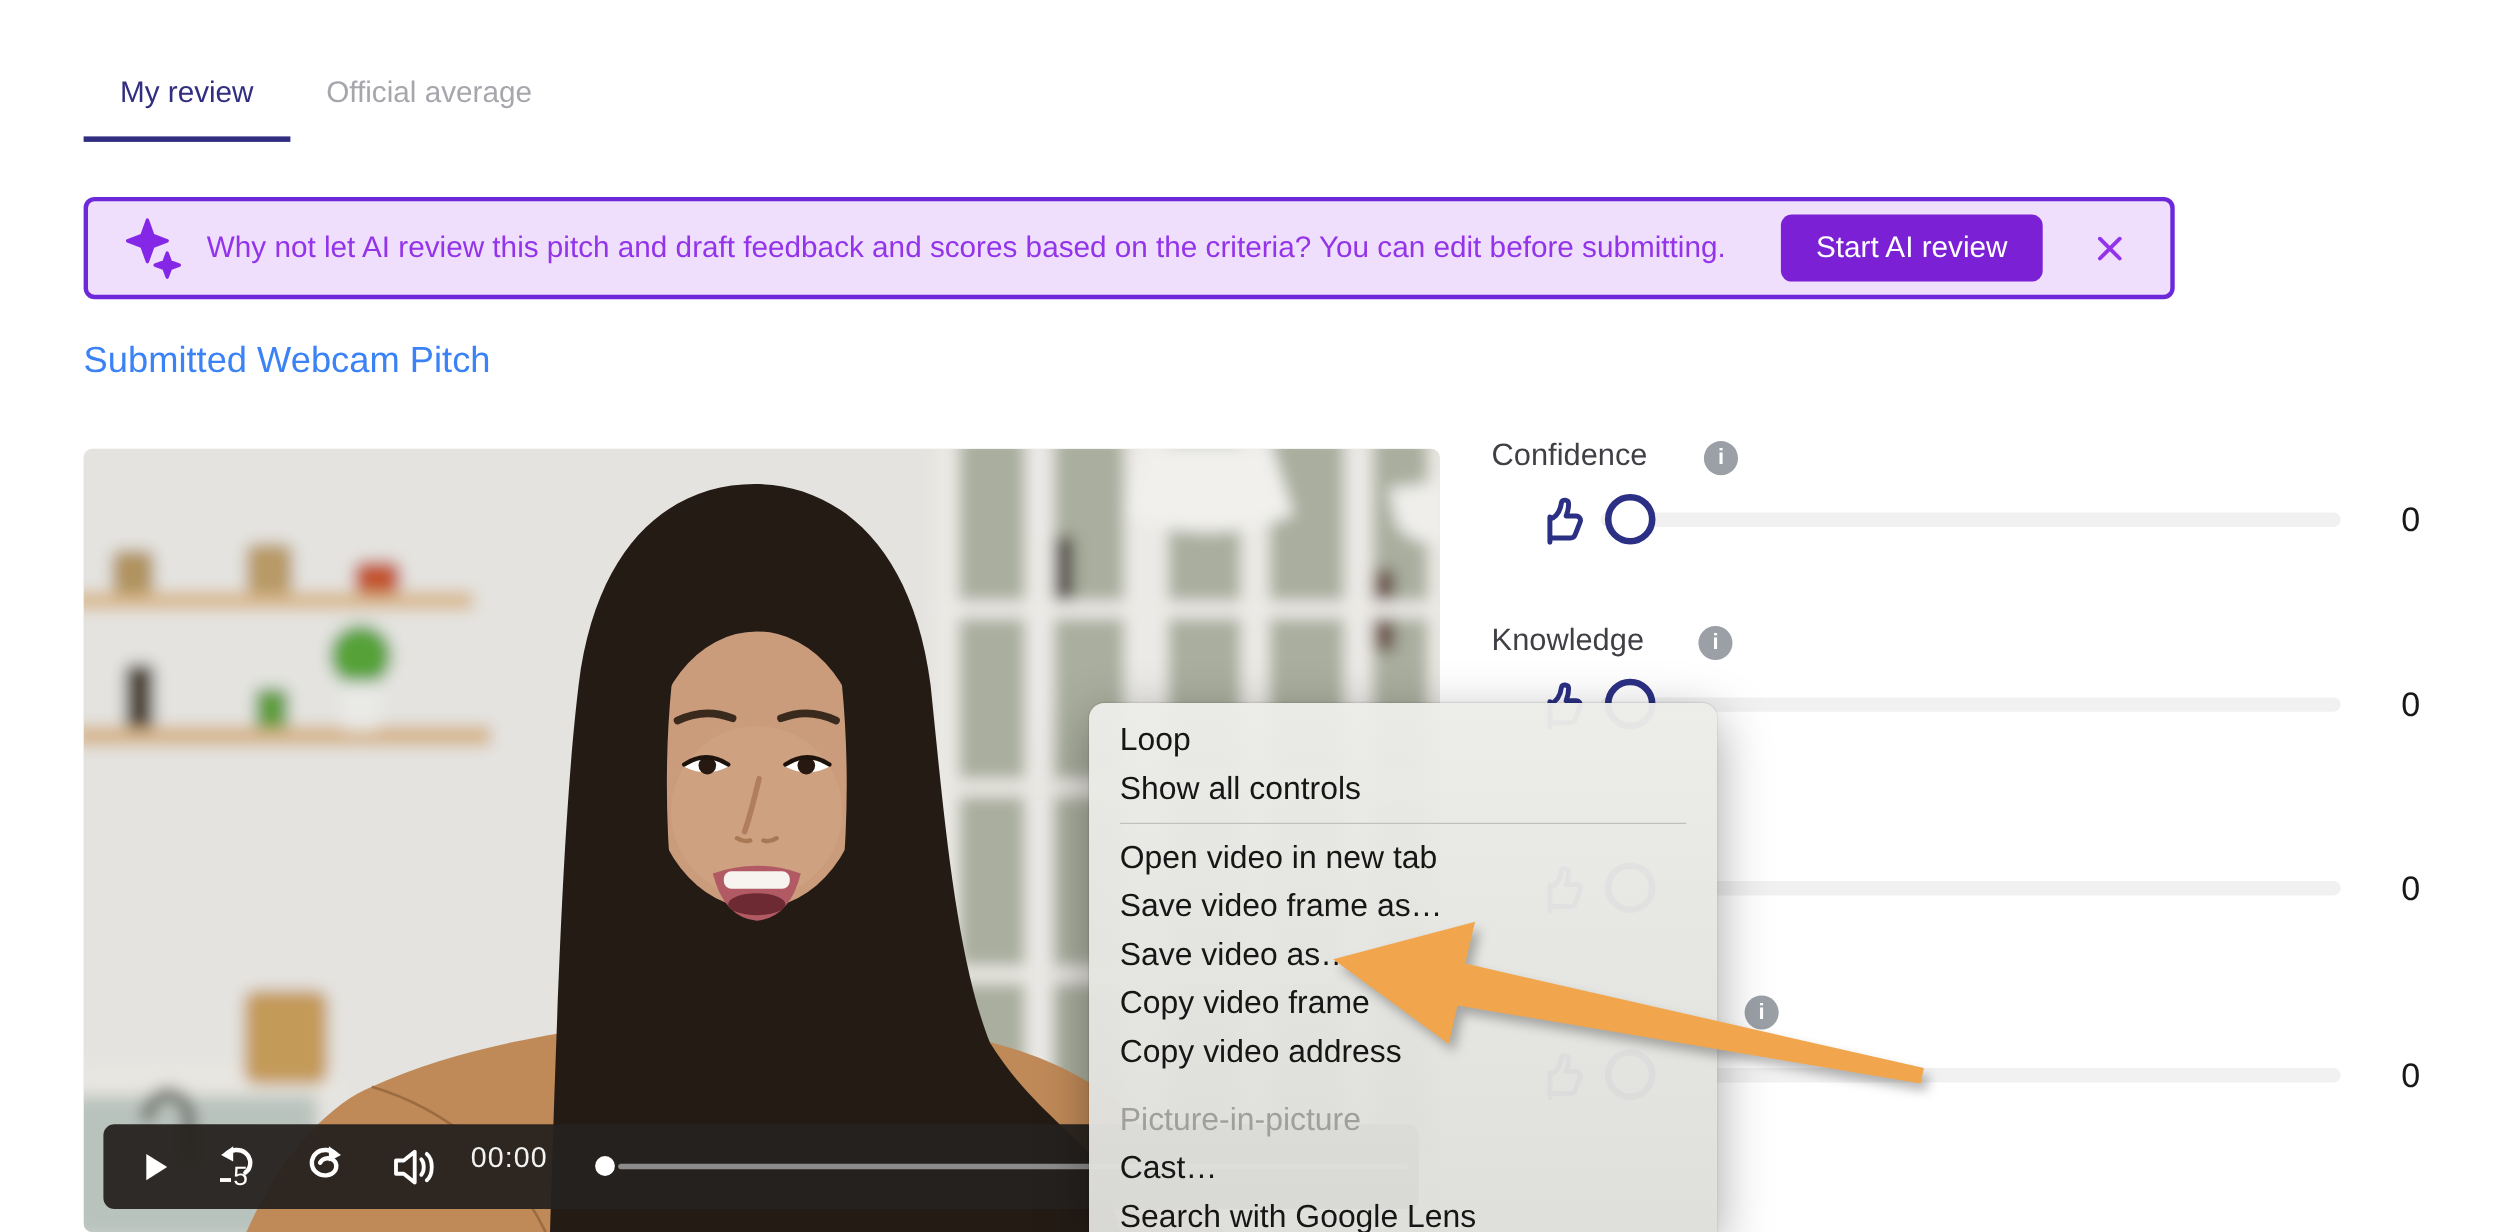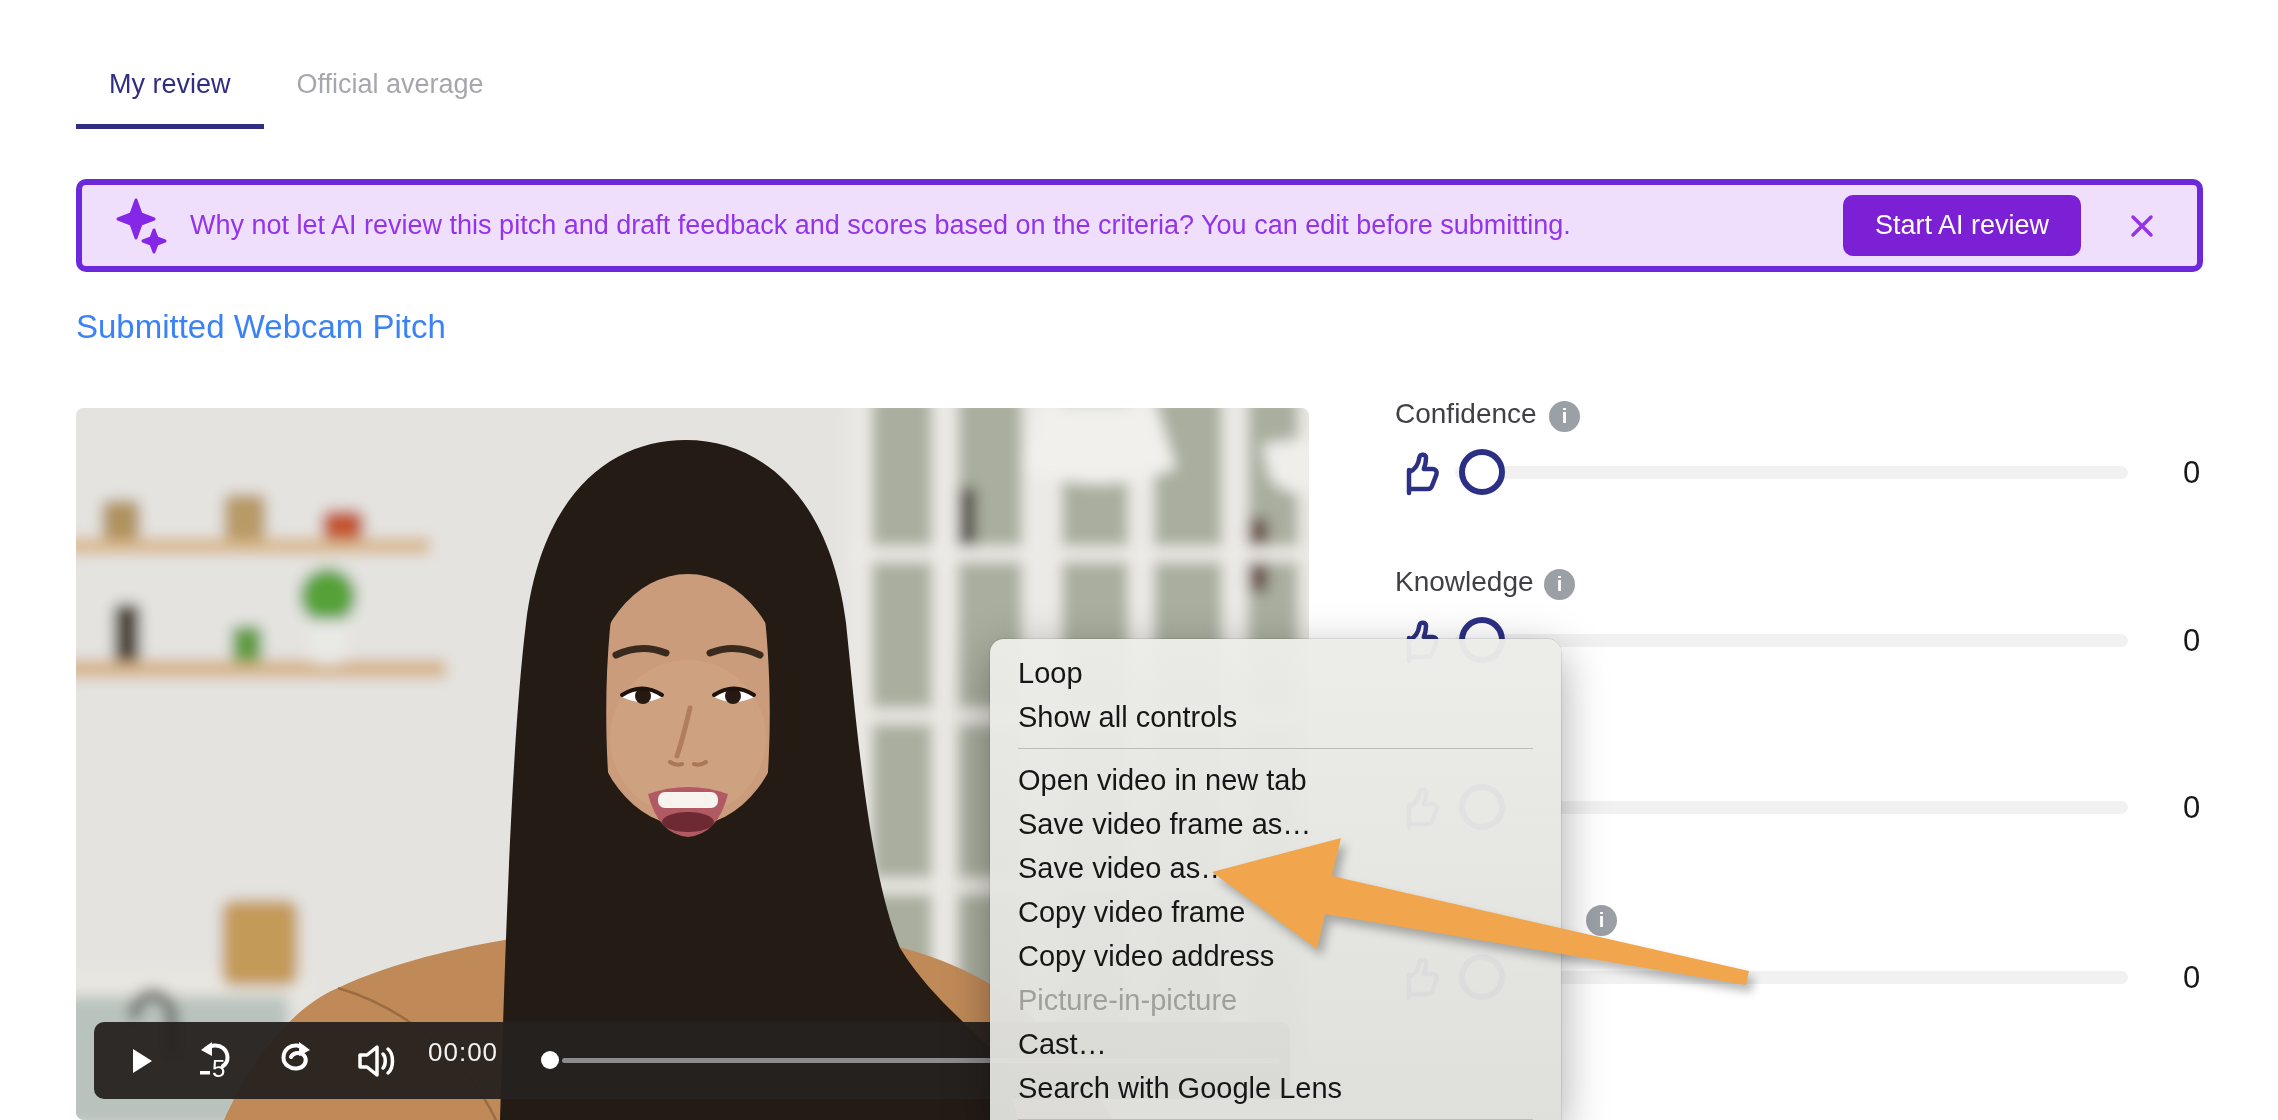--- a/index.html
+++ b/index.html
@@ -6,22 +6,22 @@
   html,body { width:2278px; height:1120px; overflow:hidden; background:#ffffff;
               font-family:"Liberation Sans", sans-serif; }
   .screen { position:relative; width:2278px; height:1120px; background:#fff; }
 
   
   .tabs { position:absolute; left:76px; top:55px; display:flex; z-index:3; }
   .tab { font-size:27px; color:#a6a6ad; padding:14px 33px 24px; cursor:pointer; border-bottom:5px solid transparent; }
   .tab.active { color:#312e81; font-weight:500; border-bottom-color:#312e81; }
 
   
-  .banner { position:absolute; left:76px; top:179px; width:2127px; height:93px;
-            background:#efdffc; border:6px solid #6d28d9; border-radius:10px;
+  .banner { position:absolute; left:76px; top:179px; width:1901px; height:93px;
+            background:#efdffc; border:4px solid #6d28d9; border-radius:10px;
             display:flex; align-items:center; z-index:3; }
   .banner .spark { margin-left:34px; width:54px; height:56px; flex:0 0 auto; }
   .banner .msg { margin-left:20px; font-size:27px; color:#9333ea; }
   .banner .spacer { flex:1; }
   .ai-btn { flex:0 0 auto; background:#7c20d6; color:#fff; font-size:27px; font-weight:500;
             border:none; border-radius:10px; padding:15px 32px; cursor:pointer;margin-left:24px; }
   .banner .close { flex:0 0 auto; margin:0 38px 0 44px; width:34px; height:34px; cursor:pointer; }
 
   
   .heading { position:absolute; left:76px; top:308px; font-size:33px; color:#3b82f6; z-index:3; }
@@ -33,37 +33,37 @@
 
   .vbar { position:absolute; left:18px; top:614px; width:1196px; height:77px;
           background:rgba(38,34,31,0.95); border-radius:10px; }
   .vbar .ctl { position:absolute; top:0; height:77px; display:flex; align-items:center; justify-content:center; cursor:pointer; }
   .vtime { position:absolute; left:334px; top:0; height:60px; display:flex; align-items:center;
            color:#f2f2f2; font-size:26px; letter-spacing:1px; }
   .vtrack { position:absolute; left:468px; top:36px; width:718px; height:5px; background:#8c8c8c; border-radius:3px; cursor:pointer; }
   .vdot { position:absolute; left:447px; top:29px; width:18px; height:18px; border-radius:50%; background:#fff; cursor:pointer; }
 
   
-  .crit-label { position:absolute; left:1395px; font-size:28px; font-weight:500; color:#3f3f46; z-index:10; }
+  .crit-label { position:absolute; left:1356px; font-size:28px; font-weight:500; color:#3f3f46; z-index:10; }
   .badge { position:absolute; width:31px; height:31px; border-radius:50%; background:#9aa0a6; color:#fff;
            font-size:20px; font-weight:bold; display:flex; align-items:center; justify-content:center; z-index:10; cursor:pointer; }
   .slider { position:absolute; left:1395px; width:810px; height:46px; z-index:10; }
   .slider .thumbsup { position:absolute; left:1px; top:1px; cursor:pointer; }
   .slider .track { position:absolute; left:60px; top:17px; width:673px; height:13px; background:#f1f1f1; border-radius:7px; cursor:pointer; }
   .slider .knob { position:absolute; left:64px; top:0px; width:46px; height:46px; border-radius:50%;
                   background:#fff; border:6px solid #2b3084; cursor:pointer; }
   .slider .val { position:absolute; left:788px; top:6px; font-size:31px; color:#18181b; }
 
   
   .cmenu { position:absolute; left:990px; top:639px; width:571px; height:481px;
            background:linear-gradient(180deg, rgba(236,236,233,0.97), rgba(222,222,219,0.97));
            border-radius:14px 14px 0 0; box-shadow:0 14px 46px rgba(0,0,0,0.35), 0 0 0 1px rgba(0,0,0,0.08);
            padding-top:12px; z-index:40; overflow:hidden; }
   .cmenu .item { height:44px; line-height:44px; padding-left:28px; font-size:29px; color:#161616; cursor:pointer; white-space:nowrap; }
-  .cmenu .item.disabled { color:#9f9f9d; cursor:default; }
+  .cmenu .item.disabled { color:#9f9f9d; cursor:default;margin-top:18px; }
   .cmenu .sep { height:1px; background:#bcbcba; margin:9px 28px; }
 
   
   .arrow-layer { position:absolute; left:0; top:0; width:2278px; height:1120px; z-index:50; pointer-events:none; }
 </style>
 </head>
 <body>
 
 <div class="screen">
 

